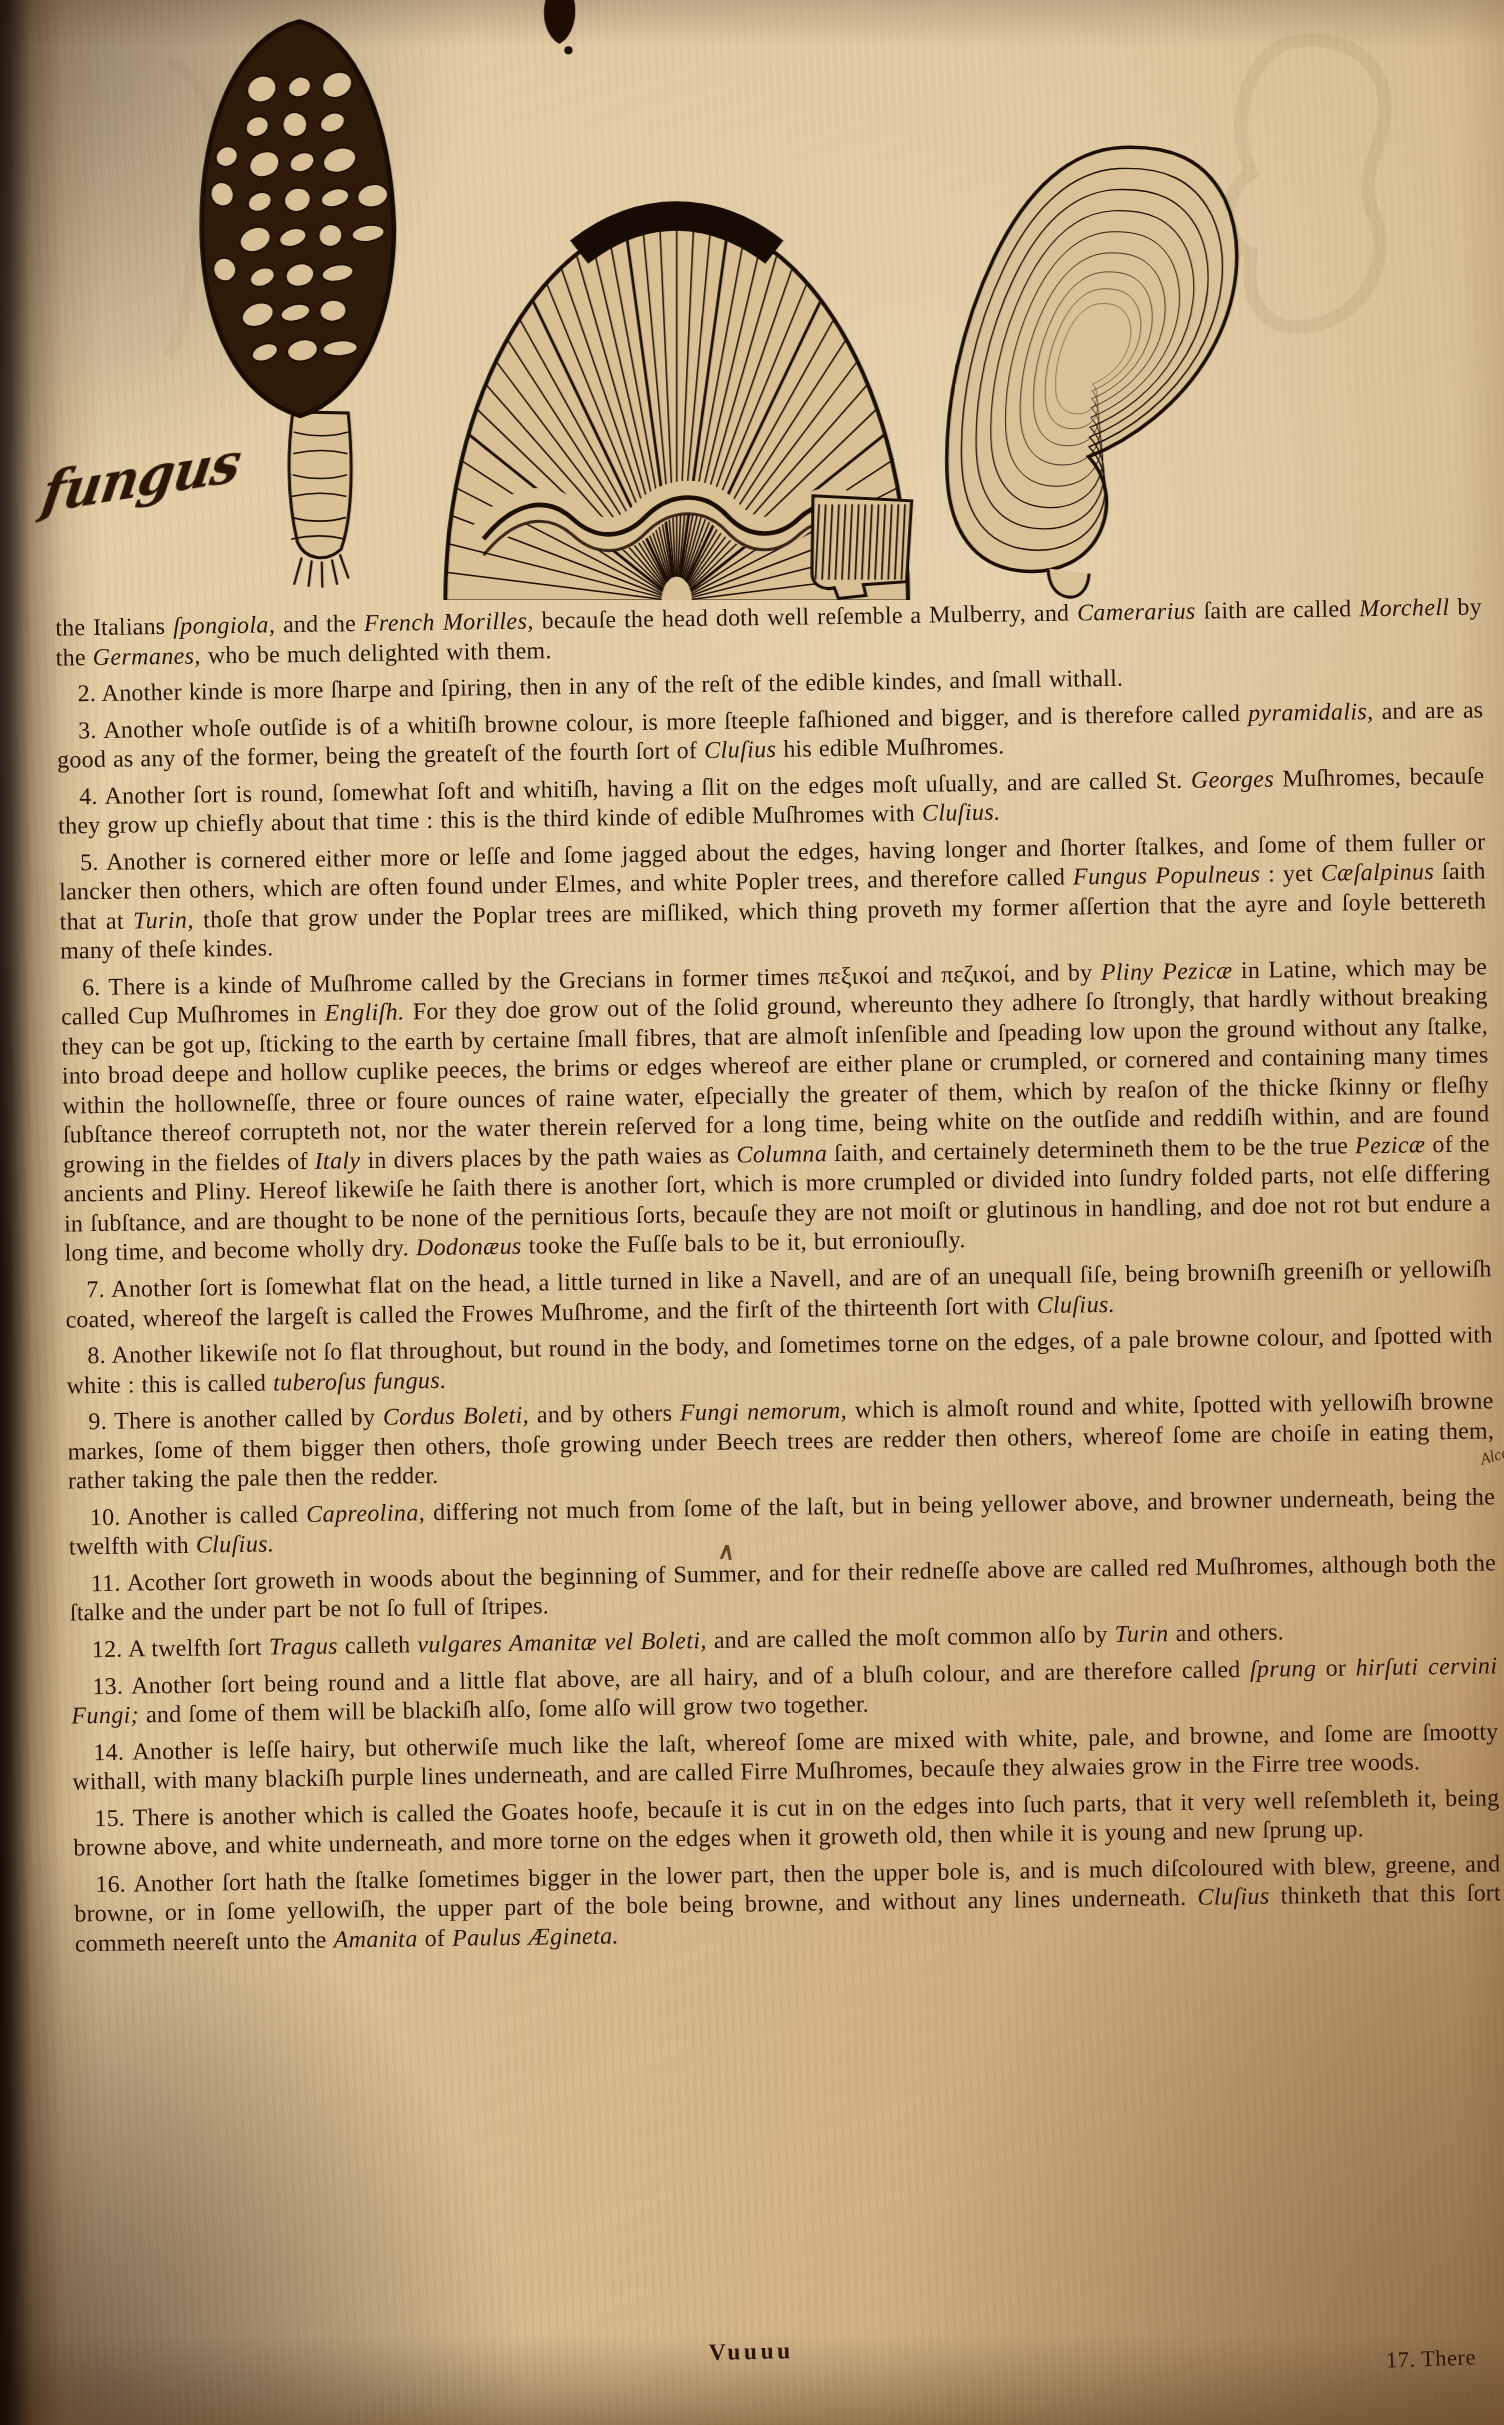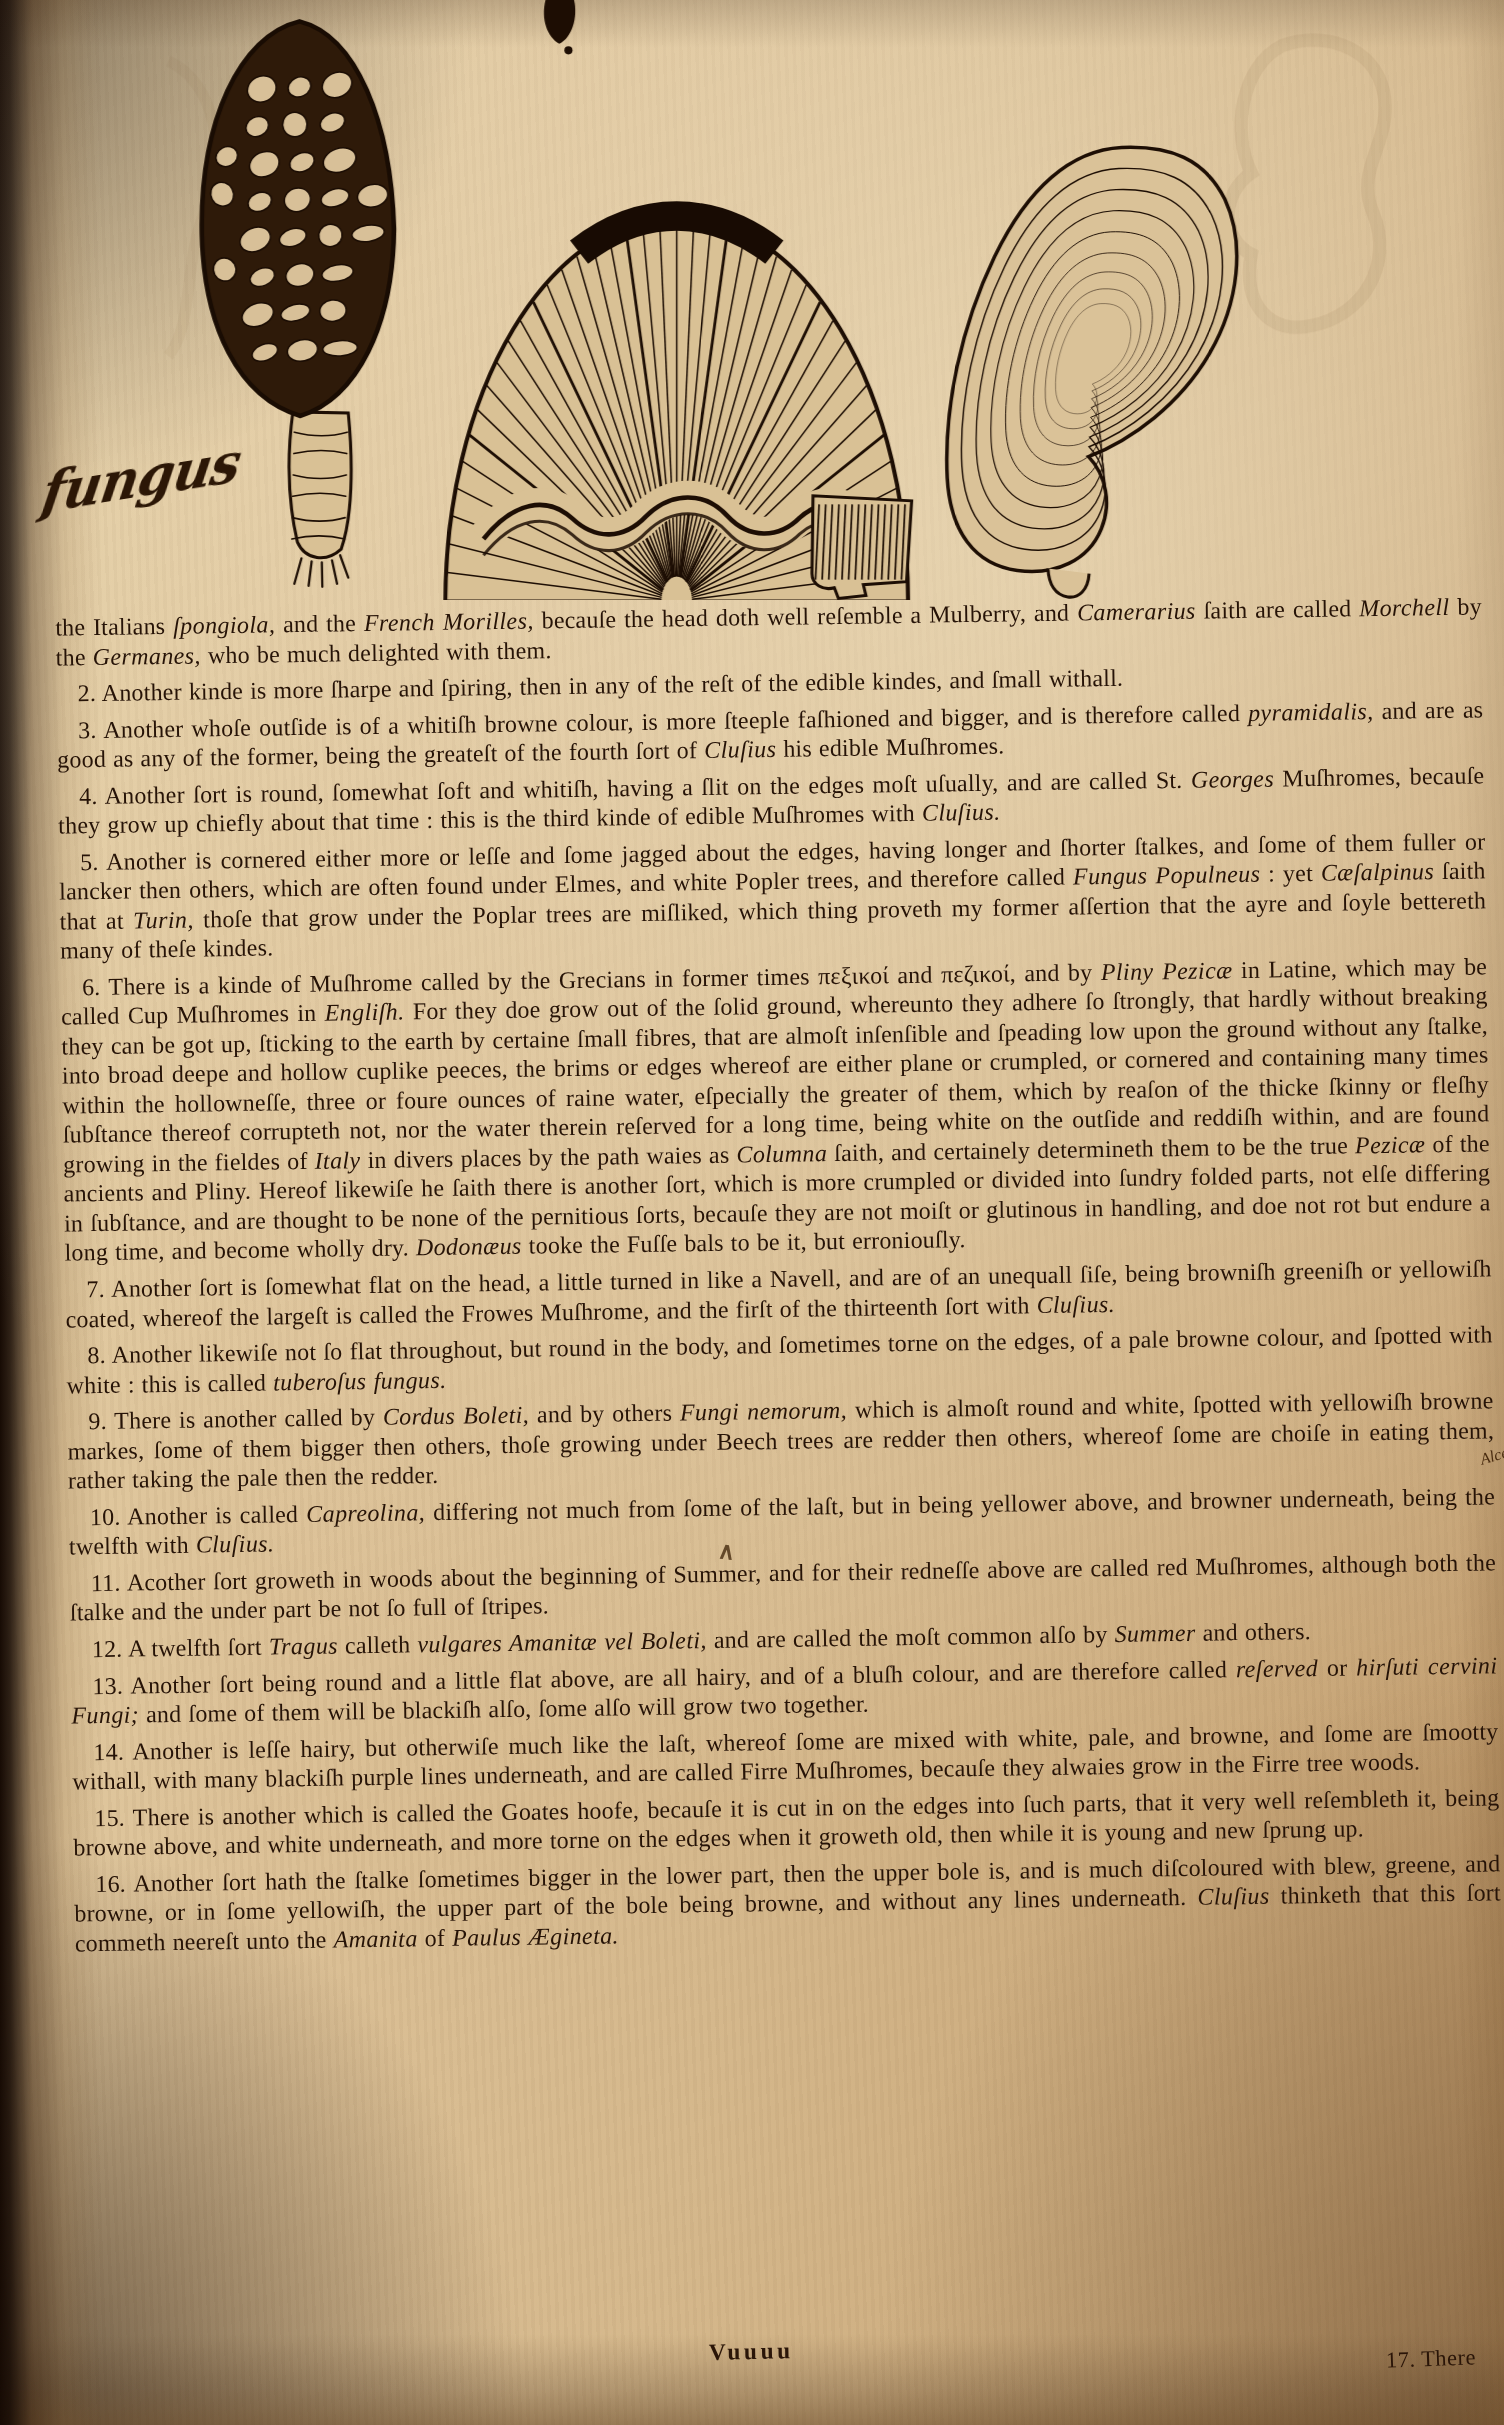--- a/index.html
+++ b/index.html
@@ -223,22 +223,22 @@
       <p class="numbered"><span>2. Another kinde is more ſharpe and ſpiring, then in any of the reſt of the edible kindes, and ſmall withall.</span></p>
       <p class="numbered"><span>3. Another whoſe outſide is of a whitiſh browne colour, is more ſteeple faſhioned and bigger, and is therefore called </span><i>pyramidalis,</i><span> and are as good as any of the former, being the greateſt of the fourth ſort of </span><i>Cluſius</i><span> his edible Muſhromes.</span></p>
       <p class="numbered"><span>4. Another ſort is round, ſomewhat ſoft and whitiſh, having a ſlit on the edges moſt uſually, and are called St. </span><i>Georges</i><span> Muſhromes, becauſe they grow up chiefly about that time : this is the third kinde of edible Muſhromes with </span><i>Cluſius.</i></p>
       <p class="numbered"><span>5. Another is cornered either more or leſſe and ſome jagged about the edges, having longer and ſhorter ſtalkes, and ſome of them fuller or lancker then others, which are often found under Elmes, and white Popler trees, and therefore called </span><i>Fungus Populneus</i><span> : yet </span><i>Cæſalpinus</i><span> ſaith that at </span><i>Turin,</i><span> thoſe that grow under the Poplar trees are miſliked, which thing proveth my former aſſertion that the ayre and ſoyle bettereth many of theſe kindes.</span></p>
       <p class="numbered"><span>6. There is a kinde of Muſhrome called by the Grecians in former times πεξικοί and πεζικοί, and by </span><i>Pliny Pezicæ</i><span> in Latine, which may be called Cup Muſhromes in </span><i>Engliſh.</i><span> For they doe grow out of the ſolid ground, whereunto they adhere ſo ſtrongly, that hardly without breaking they can be got up, ſticking to the earth by certaine ſmall fibres, that are almoſt inſenſible and ſpeading low upon the ground without any ſtalke, into broad deepe and hollow cuplike peeces, the brims or edges whereof are either plane or crumpled, or cornered and containing many times within the hollowneſſe, three or foure ounces of raine water, eſpecially the greater of them, which by reaſon of the thicke ſkinny or fleſhy ſubſtance thereof corrupteth not, nor the water therein reſerved for a long time, being white on the outſide and reddiſh within, and are found growing in the fieldes of </span><i>Italy</i><span> in divers places by the path waies as </span><i>Columna</i><span> ſaith, and certainely determineth them to be the true </span><i>Pezicæ</i><span> of the ancients and Pliny. Hereof likewiſe he ſaith there is another ſort, which is more crumpled or divided into ſundry folded parts, not elſe differing in ſubſtance, and are thought to be none of the pernitious ſorts, becauſe they are not moiſt or glutinous in handling, and doe not rot but endure a long time, and become wholly dry. </span><i>Dodonæus</i><span> tooke the Fuſſe bals to be it, but erroniouſly.</span></p>
       <p class="numbered"><span>7. Another ſort is ſomewhat flat on the head, a little turned in like a Navell, and are of an unequall ſiſe, being browniſh greeniſh or yellowiſh coated, whereof the largeſt is called the Frowes Muſhrome, and the firſt of the thirteenth ſort with </span><i>Cluſius.</i></p>
       <p class="numbered"><span>8. Another likewiſe not ſo flat throughout, but round in the body, and ſometimes torne on the edges, of a pale browne colour, and ſpotted with white : this is called </span><i>tuberoſus fungus.</i></p>
       <p class="numbered"><span>9. There is another called by </span><i>Cordus Boleti,</i><span> and by others </span><i>Fungi nemorum,</i><span> which is almoſt round and white, ſpotted with yellowiſh browne markes, ſome of them bigger then others, thoſe growing under Beech trees are redder then others, whereof ſome are choiſe in eating them, rather taking the pale then the redder.</span></p>
       <p class="numbered"><span>10. Another is called </span><i>Capreolina,</i><span> differing not much from ſome of the laſt, but in being yellower above, and browner underneath, being the twelfth with </span><i>Cluſius.</i></p>
       <p class="numbered"><span>11. Acother ſort groweth in woods about the beginning of Summer, and for their redneſſe above are called red Muſhromes, although both the ſtalke and the under part be not ſo full of ſtripes.</span></p>
-      <p class="numbered"><span>12. A twelfth ſort </span><i>Tragus</i><span> calleth </span><i>vulgares Amanitæ vel Boleti,</i><span> and are called the moſt common alſo by </span><i>Summer</i><span> and others.</span></p>
-      <p class="numbered"><span>13. Another ſort being round and a little flat above, are all hairy, and of a bluſh colour, and are therefore called </span><i>reſerved</i><span> or </span><i>hirſuti cervini Fungi;</i><span> and ſome of them will be blackiſh alſo, ſome alſo will grow two together.</span></p>
+      <p class="numbered"><span>12. A twelfth ſort </span><i>Tragus</i><span> calleth </span><i>vulgares Amanitæ vel Boleti,</i><span> and are called the moſt common alſo by </span><i>Turin</i><span> and others.</span></p>
+      <p class="numbered"><span>13. Another ſort being round and a little flat above, are all hairy, and of a bluſh colour, and are therefore called </span><i>ſprung</i><span> or </span><i>hirſuti cervini Fungi;</i><span> and ſome of them will be blackiſh alſo, ſome alſo will grow two together.</span></p>
       <p class="numbered"><span>14. Another is leſſe hairy, but otherwiſe much like the laſt, whereof ſome are mixed with white, pale, and browne, and ſome are ſmootty withall, with many blackiſh purple lines underneath, and are called Firre Muſhromes, becauſe they alwaies grow in the Firre tree woods.</span></p>
       <p class="numbered"><span>15. There is another which is called the Goates hoofe, becauſe it is cut in on the edges into ſuch parts, that it very well reſembleth it, being browne above, and white underneath, and more torne on the edges when it groweth old, then while it is young and new ſprung up.</span></p>
       <p class="numbered"><span>16. Another ſort hath the ſtalke ſometimes bigger in the lower part, then the upper bole is, and is much diſcoloured with blew, greene, and browne, or in ſome yellowiſh, the upper part of the bole being browne, and without any lines underneath. </span><i>Cluſius</i><span> thinketh that this ſort commeth neereſt unto the </span><i>Amanita</i><span> of </span><i>Paulus Ægineta.</i></p>
     </div>
 
   <div id="margin-note">Alce</div>
 
   <div id="caret-mark">∧</div>
 
   <div id="signature-mark">Vuuuu</div>

